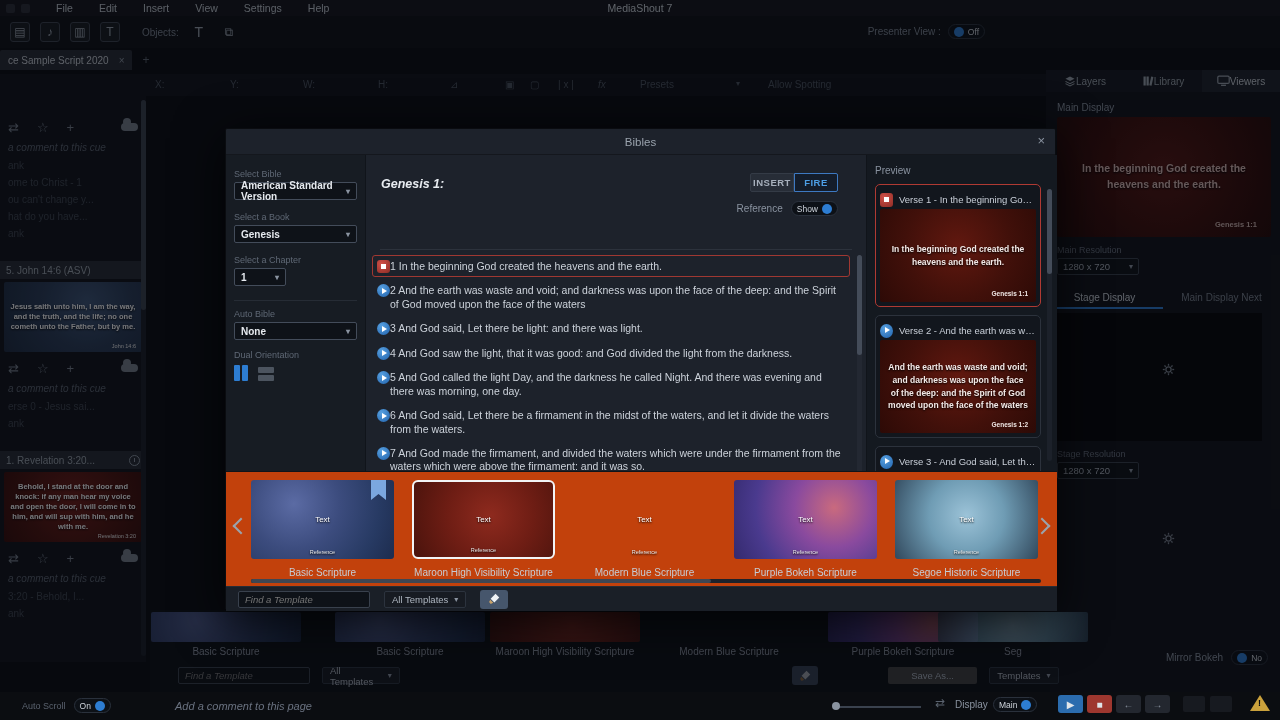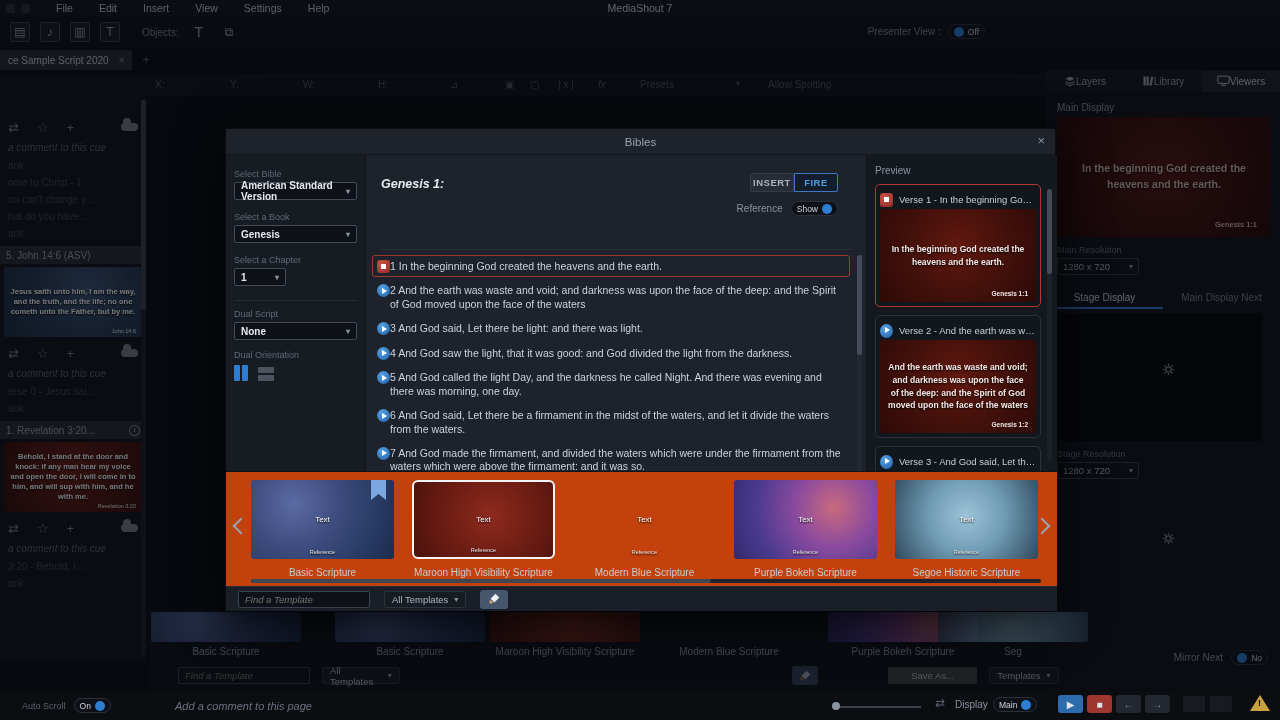--- a/index.html
+++ b/index.html
@@ -32,21 +32,21 @@
 
   
   .sidebar{left:0;top:96px;width:146px;height:566px;background:#10131a;overflow:hidden}
   .sb-scroll{position:absolute;left:141px;top:100px;width:5px;height:556px;background:#1a1e26;border-radius:3px}
   .sb-scroll i{display:block;width:5px;height:210px;background:#39404c;border-radius:3px}
   .sb-iconrow{display:flex;align-items:center;height:26px;padding:0 8px;color:#767f8b;font-size:13px;gap:18px}
   .sb-cloud{margin-left:auto;position:relative;width:17px;height:8px;background:#767f8b;border-radius:6px}
   .sb-cloud::before{content:"";position:absolute;left:2px;top:-5px;width:8px;height:8px;border-radius:50%;background:#767f8b}
   .sb-comment{color:#5a626e;font-style:italic;font-size:10px;padding:2px 8px 4px}
   .sb-item{color:#3e454f;font-size:10px;padding:3px 8px;white-space:nowrap;overflow:hidden}
-  .sb-header{height:18px;background:#262b33;color:#9aa3ad;font-size:10px;display:flex;align-items:center;padding:0 6px;margin-top:4px}
+  .sb-header{height:18px;background:#262b33;color:#9aa3ad;font-size:10px;display:flex;align-items:center;padding:0 6px;margin-top:19px}
   .sb-clock{margin-left:auto;width:11px;height:11px;border:1px solid #8a93a0;border-radius:50%;position:relative}
   .sb-clock::before{content:"";position:absolute;left:4px;top:2px;width:1px;height:4px;background:#8a93a0}
   .sb-thumb{margin:3px 4px;height:70px;border-radius:2px;position:relative;display:flex;align-items:center;justify-content:center;padding:4px 6px}
   .sb-thumb .t{font-size:7.5px;font-weight:bold;color:#fff;text-align:center;line-height:1.35;text-shadow:0 1px 2px #000}
   .sb-thumb .r{position:absolute;right:6px;bottom:3px;font-size:5.5px;color:#e8e8e8}
   .thumb-blue{background:radial-gradient(circle at 60% 30%,#3d5577 0%,#2a3c58 45%,#1d2b40 100%)}
   .thumb-maroon{background:radial-gradient(circle at 50% 40%,#6e1d16 0%,#4a120d 60%,#350c08 100%)}
   .autoscroll{position:absolute;left:22px;bottom:7px;display:flex;align-items:center;gap:8px;z-index:41}
 
   
@@ -354,21 +354,21 @@
           <line x1="8" y1="12.6" x2="8" y2="15"></line>
           <line x1="1" y1="8" x2="3.4" y2="8"></line>
           <line x1="12.6" y1="8" x2="15" y2="8"></line>
           <line x1="3" y1="3" x2="4.7" y2="4.7"></line>
           <line x1="11.3" y1="11.3" x2="13" y2="13"></line>
           <line x1="13" y1="3" x2="11.3" y2="4.7"></line>
           <line x1="3" y1="13" x2="4.7" y2="11.3"></line>
         </g>
       </svg>
     <div class="mirror">
-      <span>Mirror Next</span>
+      <span>Mirror Bokeh</span>
       <span class="toggle">
         <i class="tgl-dot"></i>
         <span>No</span>
       </span>
     </div>
   </div>
 
   <div class="abs bgstrip">
     <div id="bg-templates">
         <div class="bg-thumb th-basic" style="left: 1px; opacity: 0.8;"></div>
@@ -449,21 +449,21 @@
       <div class="dd">
         <span>Genesis</span>
           <span class="caret">▾</span>
       </div>
       <div class="fld-label" style="margin-top:12px">Select a Chapter</div>
       <div class="dd" style="width:52px">
         <span>1</span>
           <span class="caret">▾</span>
       </div>
       <div style="border-top:1px solid #262c35;margin:14px 0 0"></div>
-      <div class="fld-label" style="margin-top:8px">Dual Script</div>
+      <div class="fld-label" style="margin-top:8px">Auto Bible</div>
       <div class="dd">
         <span>None</span>
           <span class="caret">▾</span>
       </div>
       <div class="fld-label" style="margin-top:10px">Dual Orientation</div>
       <div class="dual-icons">
         <span class="ori-v">
             <i></i>
             <i></i>
           </span>

